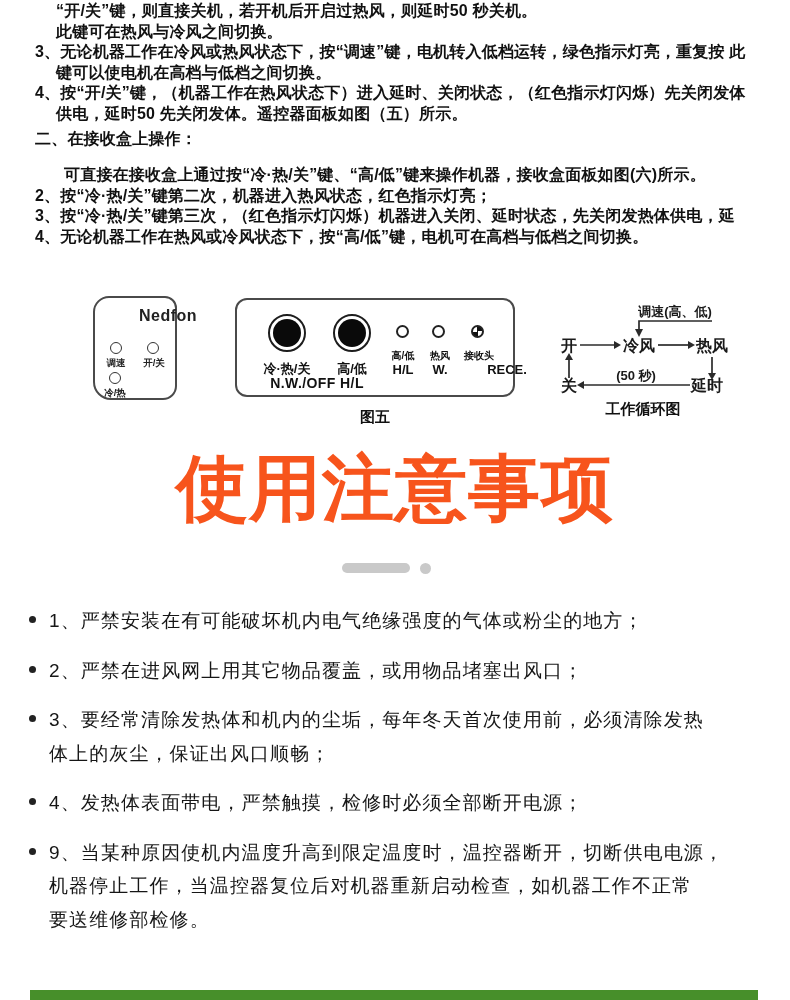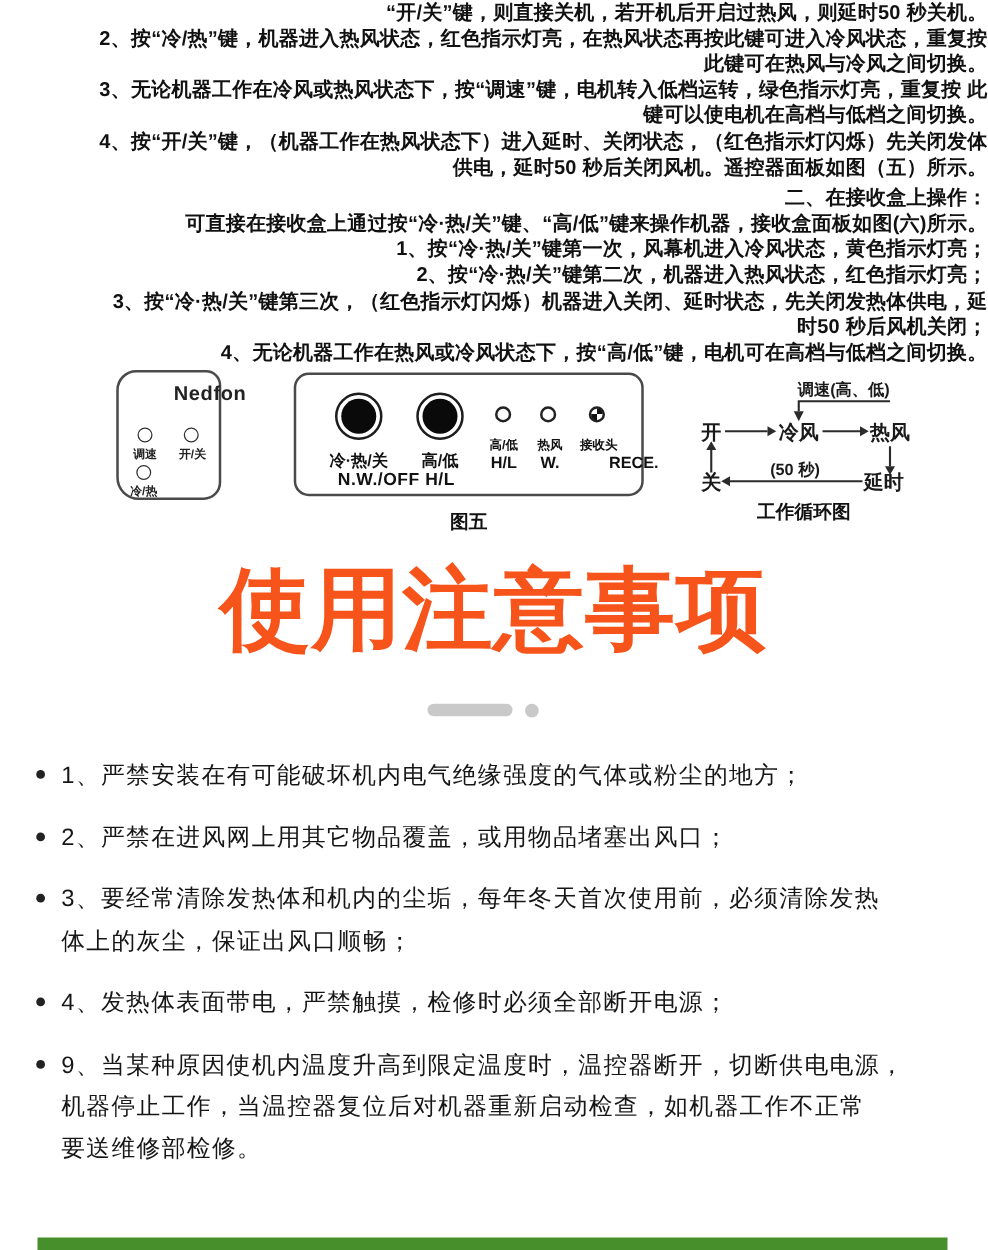--- a/index.html
+++ b/index.html
@@ -4,26 +4,26 @@
 <style>
   :root{
     --accent:#f7541c; --divider:#c9c9c9; --greenbar:#478f2a; --text:#111111;
   }
   *{margin:0;padding:0;box-sizing:border-box;}
   html,body{background:#fff;}
   body{font-family:"Liberation Sans","DejaVu Sans",sans-serif;color:var(--text);}
   .page{position:relative;width:790px;height:1000px;background:#fff;overflow:hidden;}
 
   
-  .toptext{position:absolute;top:1px;left:0;width:790px;text-align:right;}
+  .toptext{position:absolute;top:1px;left:0;width:790px;}
   .tline{font-size:16px;font-weight:700;line-height:20.6px;letter-spacing:.2px;white-space:nowrap;}
   .ind0{padding-left:35px;}
   .ind1{padding-left:56px;}
-  .ind2{padding-left:104px;}
-  .sec2head{margin-top:4px;margin-left:27px;}
+  .ind2{padding-left:64px;margin-top:16px;}
+  .sec2head{margin-top:4px;}
 
   
   .remote{position:absolute;left:93px;top:296px;width:84px;height:104px;border:2px solid #4a4a4a;border-radius:16px 12px 14px 18px;background:#fff;}
   .remote .brand{position:absolute;top:9px;left:0;width:100%;text-align:center;font-size:16px;font-weight:700;letter-spacing:.5px;color:#222;padding-left:44px;}
   .rcirc{position:absolute;width:12px;height:12px;border:1.5px solid #333;border-radius:50%;background:#fff;}
   .rlabel{position:absolute;width:34px;text-align:center;font-size:9.5px;font-weight:700;color:#222;}
 
   .panel5{position:absolute;left:235px;top:298px;width:280px;height:99px;border:2px solid #4a4a4a;border-radius:12px;background:#fff;}
   .bigbtn{position:absolute;width:38px;height:38px;border:2px solid #1d1d1d;border-radius:50%;background:#fff;display:flex;align-items:center;justify-content:center;}
   .bigbtn .core{width:28px;height:28px;border-radius:50%;background:#0a0a0a;}
@@ -56,32 +56,29 @@
 
   .green-bar{position:absolute;left:30px;top:990px;width:728px;height:10px;background:var(--greenbar);}
 </style>
 </head>
 <body>
 
 <div class="page">
 
   <div class="toptext">
     <div class="tline ind1">“开/关”键，则直接关机，若开机后开启过热风，则延时50 秒关机。</div>
-    <div class="tline ind0">2、按“冷/热”键，机器进入热风状态，红色指示灯亮，在热风状态再按此键可进入冷风状态，重复按</div>
     <div class="tline ind1">此键可在热风与冷风之间切换。</div>
     <div class="tline ind0">3、无论机器工作在冷风或热风状态下，按“调速”键，电机转入低档运转，绿色指示灯亮，重复按 此</div>
     <div class="tline ind1">键可以使电机在高档与低档之间切换。</div>
     <div class="tline ind0">4、按“开/关”键，（机器工作在热风状态下）进入延时、关闭状态，（红色指示灯闪烁）先关闭发体</div>
-    <div class="tline ind1">供电，延时50 秒后关闭风机。遥控器面板如图（五）所示。</div>
+    <div class="tline ind1">供电，延时50 先关闭发体。遥控器面板如图（五）所示。</div>
     <div class="tline ind0 sec2head">二、在接收盒上操作：</div>
     <div class="tline ind2">可直接在接收盒上通过按“冷·热/关”键、“高/低”键来操作机器，接收盒面板如图(六)所示。</div>
-    <div class="tline ind0">1、按“冷·热/关”键第一次，风幕机进入冷风状态，黄色指示灯亮；</div>
     <div class="tline ind0">2、按“冷·热/关”键第二次，机器进入热风状态，红色指示灯亮；</div>
     <div class="tline ind0">3、按“冷·热/关”键第三次，（红色指示灯闪烁）机器进入关闭、延时状态，先关闭发热体供电，延</div>
-    <div class="tline ind1">时50 秒后风机关闭；</div>
     <div class="tline ind0">4、无论机器工作在热风或冷风状态下，按“高/低”键，电机可在高档与低档之间切换。</div>
   </div>
 
   <div class="remote">
     <div class="brand">Nedfon</div>
     <div class="rcirc" style="left:15px;top:44px;"></div>
     <div class="rcirc" style="left:52px;top:44px;"></div>
     <div class="rlabel" style="left:4px;top:59px;">调速</div>
     <div class="rlabel" style="left:42px;top:59px;">开/关</div>
     <div class="rcirc" style="left:14px;top:74px;"></div>

